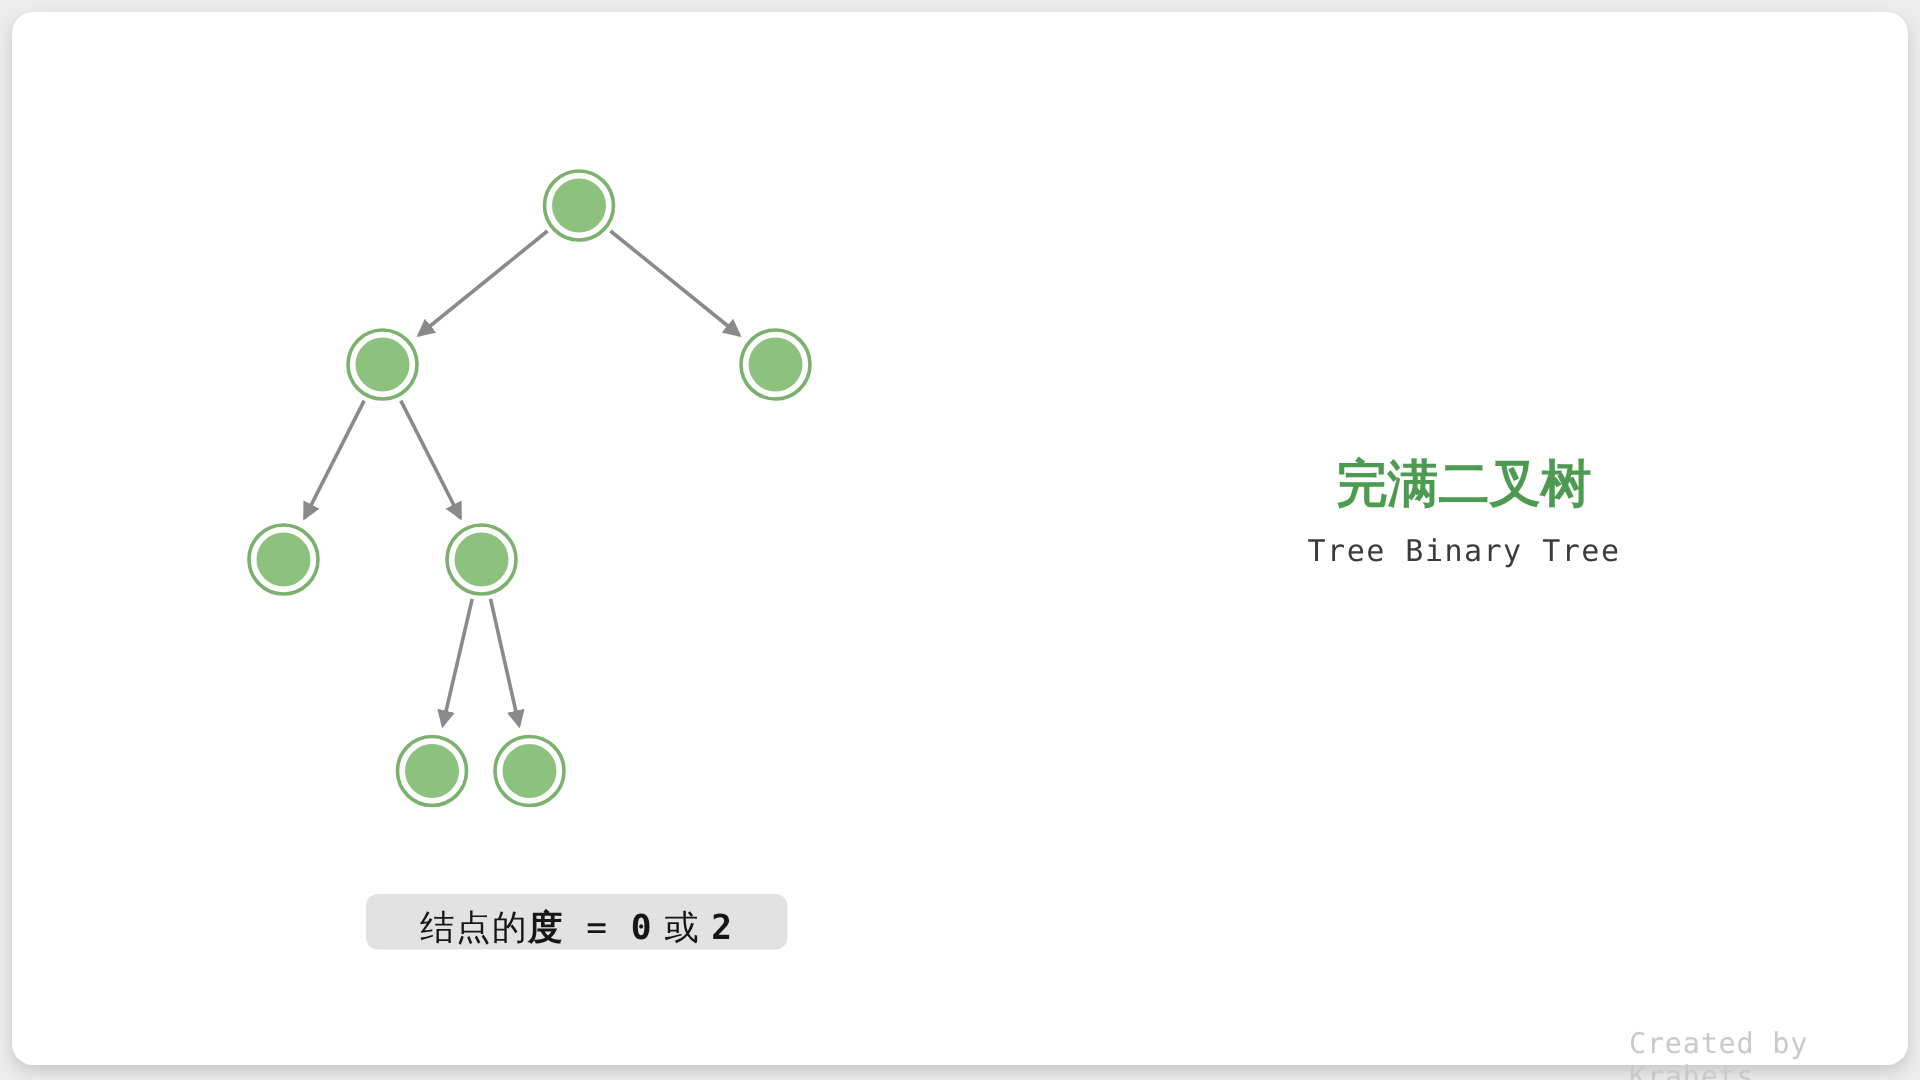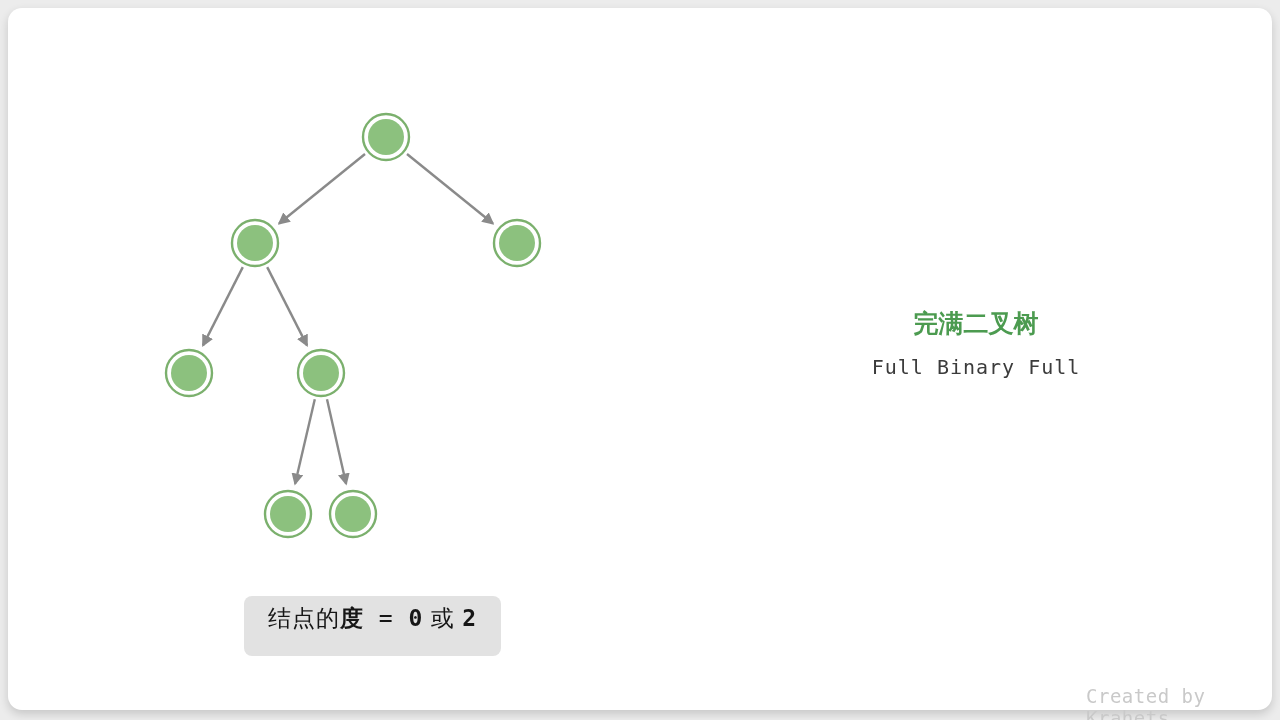--- a/index.html
+++ b/index.html
@@ -28,39 +28,39 @@
   .node-outer { fill: #ffffff; stroke: var(--node-ring, #7bb06d); stroke-width: 2.4; }
   .node-inner { fill: var(--node-fill, #8cc17e); }
 
   .title-block {
     position: absolute;
     left: 768px; top: 301px;
     width: 400px;
     text-align: center;
   }
   .title-zh {
-    font-size: 25px;
+    font-size: 34px;
     font-weight: bold;
     line-height: 28px;
     color: var(--accent, #4c9b50);
   }
   .title-en {
     margin-top: 18px;
     font-family: "DejaVu Sans Mono", "Liberation Mono", monospace;
     font-size: 20px;
     line-height: 24px;
     letter-spacing: 1px;
     color: #3b3b3b;
   }
   .caption {
     position: absolute;
     left: 236px; top: 588px;
-    height: 60px;
+    height: 37px;
     line-height: 45px;
-    padding: 0 24px;
+    padding: 0 36px;
     background: var(--caption-bg, #e2e2e2);
     border-radius: 8px;
     font-size: 23px;
     color: #161616;
     letter-spacing: 1px;
     white-space: nowrap;
   }
   .caption .b { font-weight: bold; }
   .caption .m { font-family: "DejaVu Sans Mono", "Liberation Mono", monospace; }
   .credit {
@@ -119,21 +119,21 @@
           </g>
           <g>
             <circle cx="345" cy="506" r="23" class="node-outer"></circle>
             <circle cx="345" cy="506" r="18" class="node-inner"></circle>
           </g>
         </g>
     </svg>
 
     <div class="title-block">
       <div class="title-zh">完满二叉树</div>
-      <div class="title-en">Full Binary Full</div>
+      <div class="title-en">Tree Binary Tree</div>
     </div>
 
     <div class="caption" id="caption"><span>结点的</span><span class="b">度</span><span class="m"> = </span><span class="b m">0</span><span> 或 </span><span class="b m">2</span></div>
 
     <div class="credit">Created by Krahets</div>
 
   </div>
 </div>
 
 </body></html>

